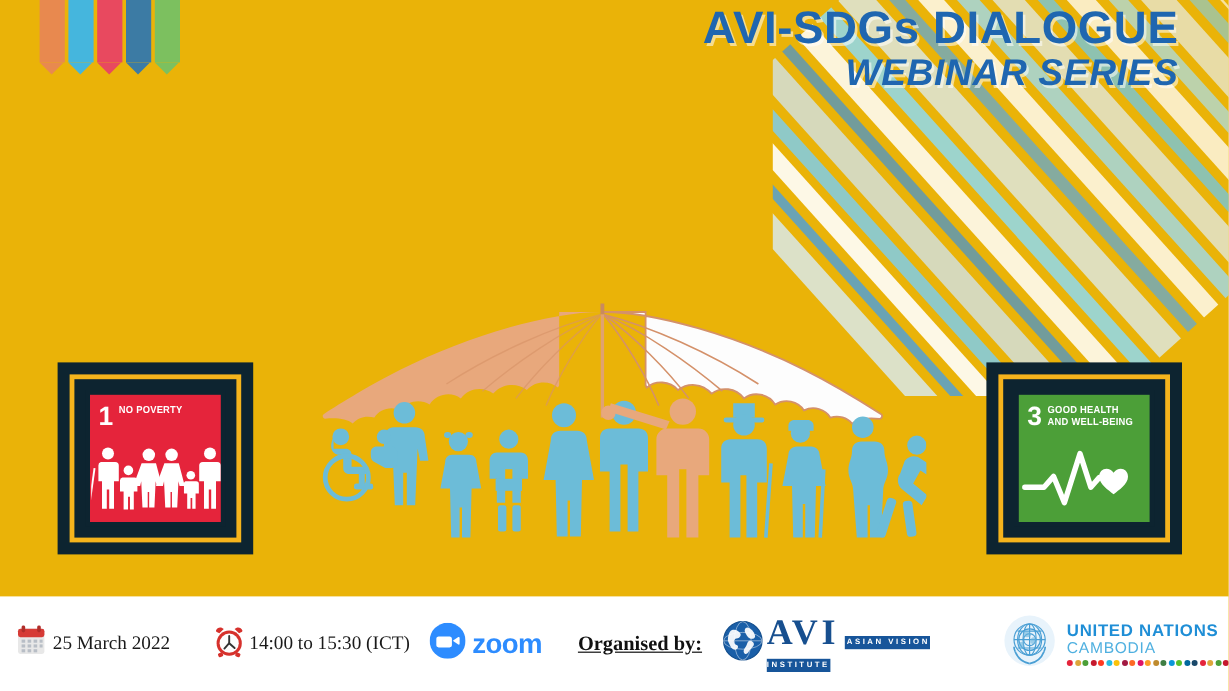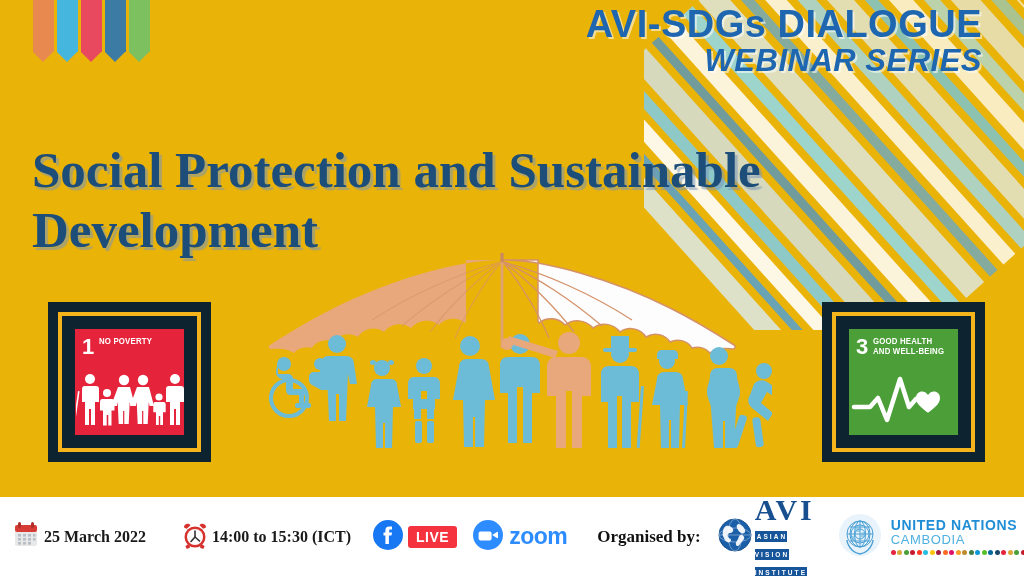--- a/index.html
+++ b/index.html
@@ -85,35 +85,35 @@
   .illus svg { display:block; }
   
   .footer {
     position:absolute; left:0; bottom:0; width:1024px; height:79px;
     background:#ffffff;
     display:flex; align-items:center;
   }
   .f-item { display:flex; align-items:center; }
   .f-text {
     font-family:"Liberation Serif", serif;
-    font-size:16px; font-weight:bold; color:#1a1a1a;
+    font-size:16px; font-weight:normal; color:#1a1a1a;
     white-space:nowrap;
   }
   .live-badge {
     background:#f5333f; color:#fff; font-size:14px; font-weight:bold;
     padding:3px 8px; border-radius:3px; letter-spacing:0.5px;
     font-family:"Liberation Sans", sans-serif;
   }
   .zoom-word {
     color:#2d8cff; font-size:23px; font-weight:bold; letter-spacing:-0.5px;
     font-family:"Liberation Sans", sans-serif;
   }
   .org-by {
     font-family:"Liberation Serif", serif; font-size:17px; font-weight:bold;
-    color:#111; white-space:nowrap;
+    color:#111; text-decoration:underline; white-space:nowrap;
   }
   .avi-word {
     font-family:"Liberation Serif", serif; font-size:30px; font-weight:bold;
     color:#174f8f; letter-spacing:3px; line-height:1;
   }
   .avi-bar {
     background:#17559a; color:#fff; font-size:6.5px; font-weight:bold;
     letter-spacing:2.1px; text-align:center; padding:2px 0 2px 2px;
     width:118px; margin-top:2px; font-family:"Liberation Sans", sans-serif;
   }
@@ -177,21 +177,20 @@
     <span class="flag" style="background:#e8495f;color:#e8495f"></span>
     <span class="flag" style="background:#3c7ba4;color:#3c7ba4"></span>
     <span class="flag" style="background:#7cc05f;color:#7cc05f"></span>
   </div>
 
   <div class="hdr">
     <span class="l1">AVI-SDGs DIALOGUE</span>
     <span class="l2">WEBINAR SERIES</span>
   </div>
 
-  <div class="title">Social Protection and Sustainable Development</div>
 
   <div class="sdg-card" id="sdg-left">
     <div class="gold">
       <div class="inner">
         <div class="sdg-tile" style="background:#e5243b">
           <div class="head">
             <span class="num">1</span>
             <span class="lbl">NO POVERTY</span>
           </div>
           <div class="art">
@@ -395,29 +394,20 @@
           <circle cx="14" cy="16" r="8" fill="#fdfdfd"></circle>
           <path d="M14 10v6l4.5 4" stroke="#333" stroke-width="1.6" fill="none" stroke-linecap="round"></path>
           <path d="M14 16l-4 4.5" stroke="#333" stroke-width="1.6" fill="none" stroke-linecap="round"></path>
           <rect x="4.5" y="24" width="4" height="3.5" rx="1" fill="#d6312c" transform="rotate(-25 6.5 25)"></rect>
           <rect x="19.5" y="24" width="4" height="3.5" rx="1" fill="#d6312c" transform="rotate(25 21.5 25)"></rect>
         </svg>
       </span>
       <span class="f-text">14:00 to 15:30 (ICT)</span>
     </div>
 
-    <div class="f-item" style="margin-left:22px;">
-      <span style="display:inline-block;margin-right:5px;">
-        <svg width="30" height="30" viewBox="0 0 30 30">
-          <circle cx="15" cy="15" r="15" fill="#1877f2"></circle>
-          <path d="M18.4 15.6h-2.5V24h-3.5v-8.4h-1.9v-3h1.9v-2c0-2.6 1.1-4.1 4.1-4.1h2.5v3h-1.6c-1.1 0-1.2.4-1.2 1.2v1.9h2.9z" fill="#fff"></path>
-        </svg>
-      </span>
-      <span class="live-badge">LIVE</span>
-    </div>
 
     <div class="f-item" style="margin-left:16px;">
       <span style="display:inline-block;margin-right:6px;">
         <svg width="30" height="30" viewBox="0 0 30 30">
           <circle cx="15" cy="15" r="15" fill="#2d8cff"></circle>
           <path d="M7.5 11.5h9.2c1.1 0 1.9.8 1.9 1.9v5.2c0 1.1-.8 1.9-1.9 1.9H7.5c-1.1 0-1.9-.8-1.9-1.9v-5.2c0-1.1.8-1.9 1.9-1.9z" fill="#fff"></path>
           <path d="M19.6 14.8l4.3-2.9c.5-.3 1.1 0 1.1.6v5c0 .6-.6.9-1.1.6l-4.3-2.9z" fill="#fff"></path>
         </svg>
       </span>
       <span class="zoom-word">zoom</span>

